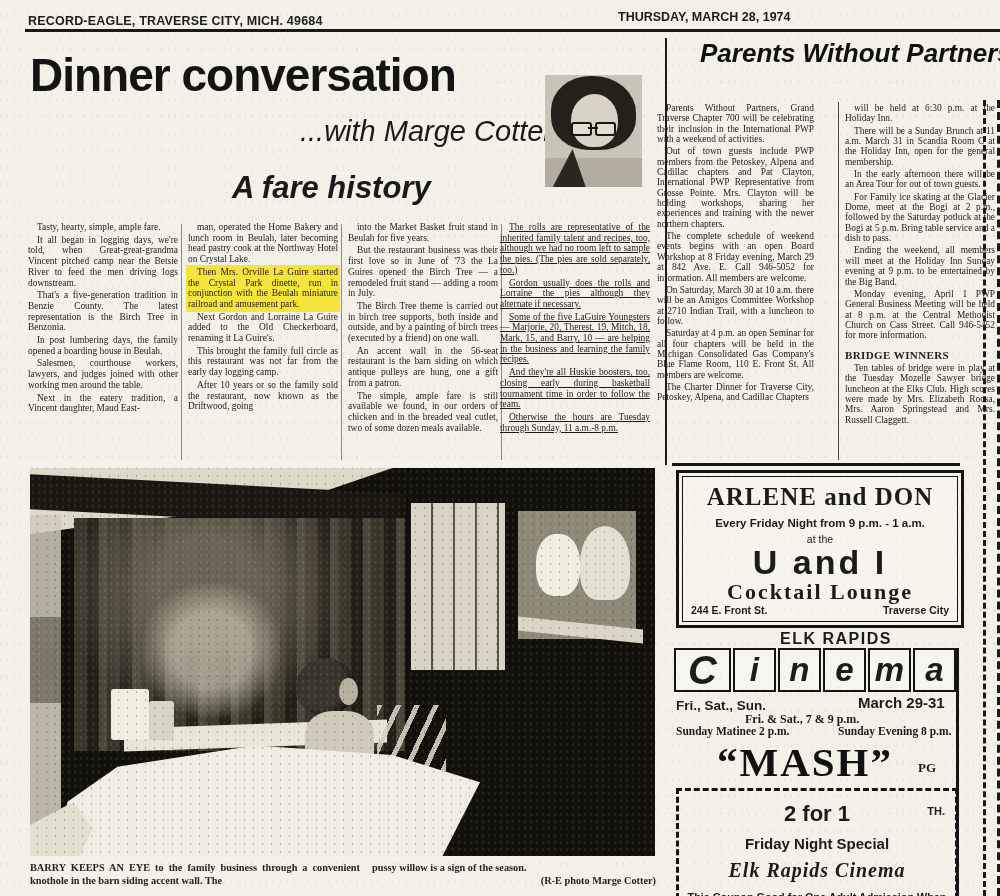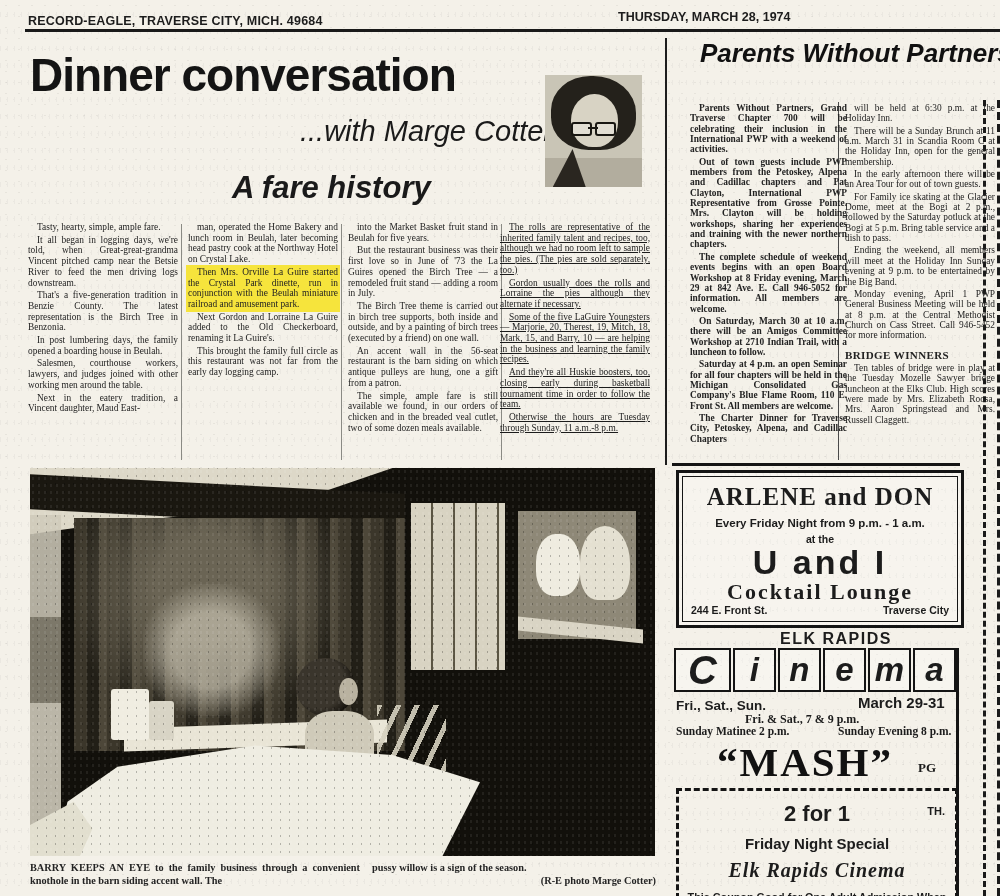--- a/index.html
+++ b/index.html
@@ -69,29 +69,29 @@
     background-image:radial-gradient(rgba(255,255,255,.07) 1px,transparent 1px),radial-gradient(rgba(0,0,0,.25) 1px,transparent 1px);
     background-size:6px 7px,9px 8px;background-position:0 0,3px 4px;}
   
   .caption p{margin:0;font-size:10.3px;line-height:12.5px;font-weight:bold;color:#242424;text-align:justify;}
   .cap-left{left:30px;top:862px;width:330px;}
   .cap-right{left:372px;top:862px;width:284px;}
   .cap-credit{text-align:right !important;}
   
   .pwp-head{left:700px;top:38px;width:290px;font-family:"Liberation Sans",sans-serif;font-style:italic;font-weight:bold;font-size:26px;white-space:nowrap;color:#111;}
   .pwpcol{position:absolute;top:103px;width:157px;}
-  .pc1{left:690px;font-weight:bold;} .pc2{left:845px;width:150px;}
+  .pc1{left:657px;} .pc2{left:845px;width:150px;}
   .pwpcol p{margin:0 0 2px;font-size:9.4px;line-height:10.35px;text-align:justify;text-indent:9px;color:#222;}
   .bridge-title{margin:9px 0 3px !important;text-indent:0 !important;font-weight:bold;font-size:11px !important;letter-spacing:.4px;}
   
   .uandi{left:676px;top:470px;width:282px;height:152px;border:3px solid #141414;background:rgba(255,255,255,.25);}
   .uandi-inner{position:absolute;left:3px;top:3px;right:3px;bottom:3px;border:1px solid #141414;text-align:center;}
   .uandi-inner .l1{margin-top:6px;font-family:"Liberation Serif",serif;font-weight:bold;font-size:25px;letter-spacing:1px;}
   .uandi-inner .l2{margin-top:6px;font-family:"Liberation Sans",sans-serif;font-weight:bold;font-size:11.5px;}
-  .uandi-inner .l3{margin-top:4px;font-family:"Liberation Sans",sans-serif;font-weight:bold;font-size:10.5px;}
+  .uandi-inner .l3{margin-top:4px;font-family:"Liberation Sans",sans-serif;font-weight:normal;font-size:10.5px;}
   .uandi-inner .l4{margin-top:0;font-family:"Liberation Sans",sans-serif;font-weight:900;font-size:34px;letter-spacing:3px;line-height:34px;}
   .uandi-inner .l5{margin-top:0;font-family:"Liberation Serif",serif;font-weight:bold;font-size:22px;letter-spacing:2px;}
   .uandi-addr{position:absolute;left:8px;bottom:5px;font-family:"Liberation Sans",sans-serif;font-weight:bold;font-size:10.5px;}
   .uandi-city{position:absolute;right:8px;bottom:5px;font-family:"Liberation Sans",sans-serif;font-weight:bold;font-size:10.5px;}
   
   .cinema-kicker{left:780px;top:630px;font-family:"Liberation Sans",sans-serif;font-weight:900;font-size:16px;letter-spacing:1.5px;}
   .cinema-logo{left:674px;top:648px;width:282px;display:flex;gap:2px;}
   .cinema-logo .lbx{border:2.5px solid #141414;height:40px;flex:1;display:flex;align-items:center;justify-content:center;
     font-family:"Liberation Sans",sans-serif;font-style:italic;font-weight:900;font-size:33px;background:rgba(255,255,255,.3);}
   .cinema-logo .lbx.big{flex:1.35;font-size:40px;}
@@ -148,20 +148,21 @@
     <p>That's a five-generation tradition in Benzie County. The latest representation is the Birch Tree in Benzonia.</p>
     <p>In post lumbering days, the family opened a boarding house in Beulah.</p>
     <p>Salesmen, courthouse workers, lawyers, and judges joined with other working men around the table.</p>
     <p>Next in the eatery tradition, a Vincent daughter, Maud East-</p>
   </div>
   <div class="col c2">
     <p>man, operated the Home Bakery and lunch room in Beulah, later becoming head pastry cook at the Northway Hotel on Crystal Lake.</p>
     <p class="hl">Then Mrs. Orville La Guire started the Crystal Park dinette, run in conjunction with the Beulah miniature railroad and amusement park.</p>
     <p>Next Gordon and Lorraine La Guire added to the Old Checkerboard, renaming it La Guire's.</p>
     <p>This brought the family full circle as this restaurant was not far from the early day logging camp.</p>
+    <p>After 10 years or so the family sold the restaurant, now known as the Driftwood, going</p>
   </div>
   <div class="col c3">
     <p>into the Market Basket fruit stand in Beulah for five years.</p>
     <p>But the restaurant business was their first love so in June of '73 the La Guires opened the Birch Tree — a remodeled fruit stand — adding a room in July.</p>
     <p>The Birch Tree theme is carried out in birch tree supports, both inside and outside, and by a painting of birch trees (executed by a friend) on one wall.</p>
     <p>An accent wall in the 56-seat restaurant is the barn siding on which antique pulleys are hung, one a gift from a patron.</p>
     <p>The simple, ample fare is still available we found, in our orders of chicken and in the breaded veal cutlet, two of some dozen meals available.</p>
   </div>
   <div class="col c4">
     <p>The rolls are representative of the inherited family talent and recipes, too, although we had no room left to sample the pies. (The pies are sold separately, too.)</p>

